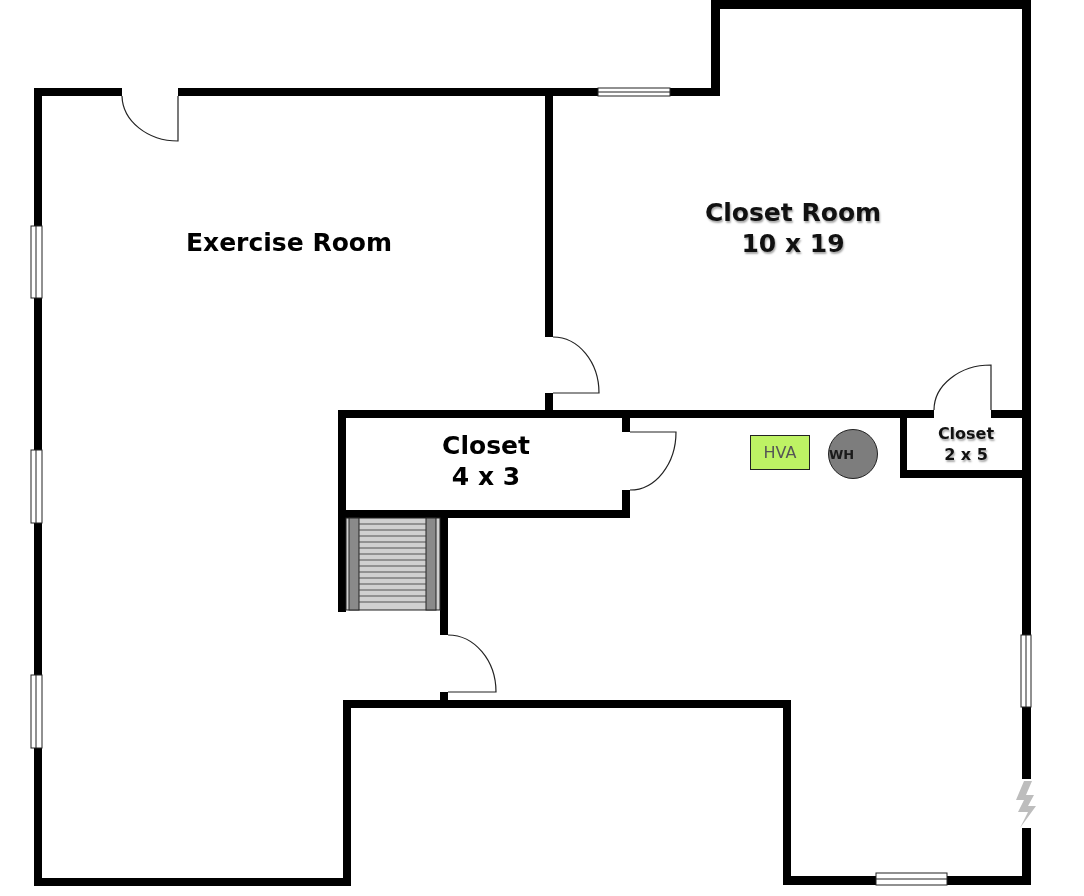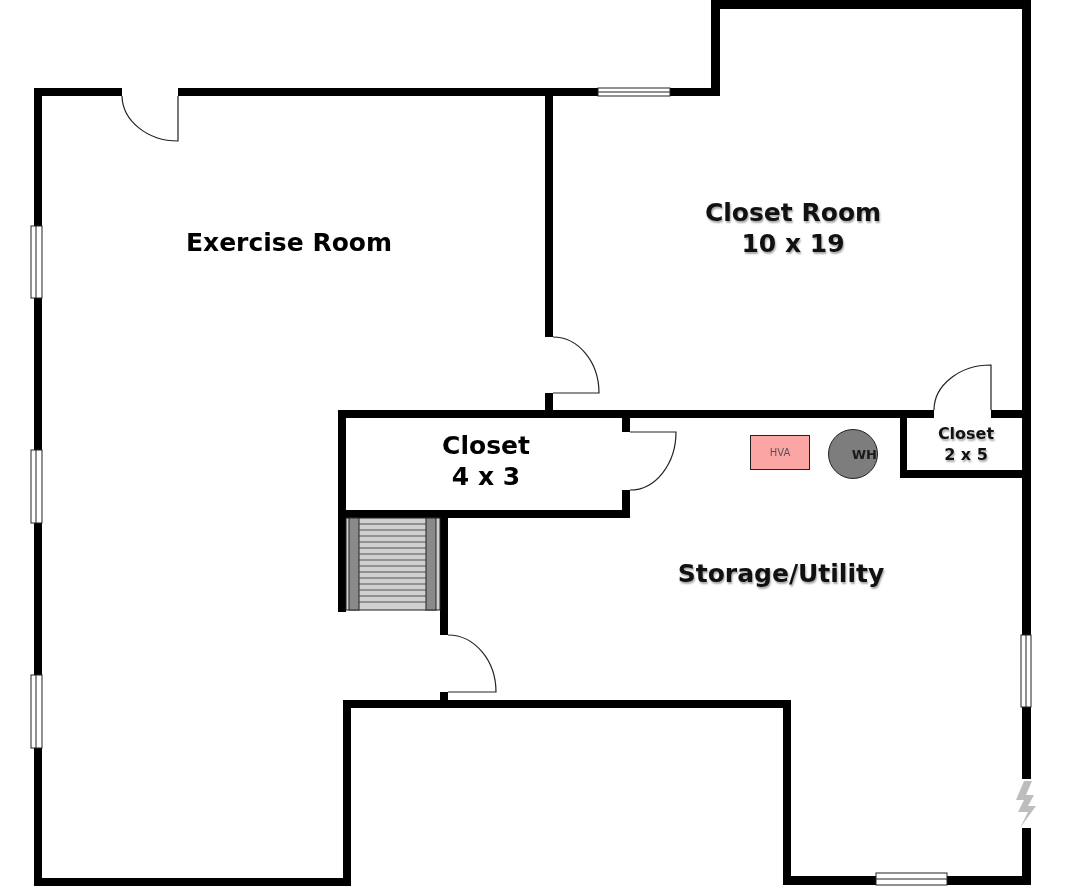--- a/index.html
+++ b/index.html
@@ -3,22 +3,22 @@
   <meta charset="utf-8">
   <style>
     html, body { margin: 0; padding: 0; background: #ffffff; }
     body { width: 1084px; height: 896px; position: relative; overflow: hidden; font-family: "DejaVu Sans", sans-serif; }
     #plan { position: absolute; left: 0; top: 0; width: 1084px; height: 896px; }
     .label { position: absolute; text-align: center; font-weight: bold; color: #000; line-height: 1.22; white-space: nowrap; transform: translateX(-50%); }
     .label.shadow { text-shadow: 1px 2px 2px rgba(0,0,0,0.35); color: #111; }
     .label .name, .label .dims { display: block; }
     .lg { font-size: 25px; }
     .sm { font-size: 16px; line-height: 1.3; }
-    .fixture-hva { position: absolute; left: 750px; top: 435px; width: 60px; height: 35px; border: 1.5px solid #222; box-sizing: border-box; background: #fca5a5; font-size: 10px; color: #555; display: flex; align-items: center; justify-content: center; }
-    .fixture-wh { position: absolute; left: 828px; top: 429px; width: 50px; height: 50px; border-radius: 50%; background: #7d7d7d; border: 1.5px solid #222; box-sizing: border-box; font-size: 13px; font-weight: bold; color: #1a1a1a; display: flex; align-items: center; justify-content: flex-end; }
+    .fixture-hva { position: absolute; left: 750px; top: 435px; width: 60px; height: 35px; border: 1.5px solid #222; box-sizing: border-box; background: #bef264; font-size: 16px; color: #555; display: flex; align-items: center; justify-content: center; }
+    .fixture-wh { position: absolute; left: 828px; top: 429px; width: 50px; height: 50px; border-radius: 50%; background: #7d7d7d; border: 1.5px solid #222; box-sizing: border-box; font-size: 13px; font-weight: bold; color: #1a1a1a; display: flex; align-items: center; justify-content: flex-start; }
   </style>
 </head>
 <body>
 
 <svg id="plan" viewBox="0 0 1084 896" xmlns="http://www.w3.org/2000/svg">
 
   <g fill="#000">
 
     <rect x="34" y="88" width="88" height="8"></rect>
 
@@ -131,21 +131,20 @@
   <span class="name">Closet Room</span>
   <span class="dims">10 x 19</span>
 </div>
 
 <div class="label lg" style="left:486px; top:431px;">
   <span class="name">Closet</span>
   <span class="dims">4 x 3</span>
 </div>
 
 <div class="label lg shadow" style="left:781px; top:559px;">
-  <span class="name">Storage/Utility</span>
 </div>
 
 <div class="label sm shadow" style="left:966px; top:424px;">
   <span class="name">Closet</span>
   <span class="dims">2 x 5</span>
 </div>
 
 <div class="fixture-hva">
   <span>HVA</span>
 </div>

